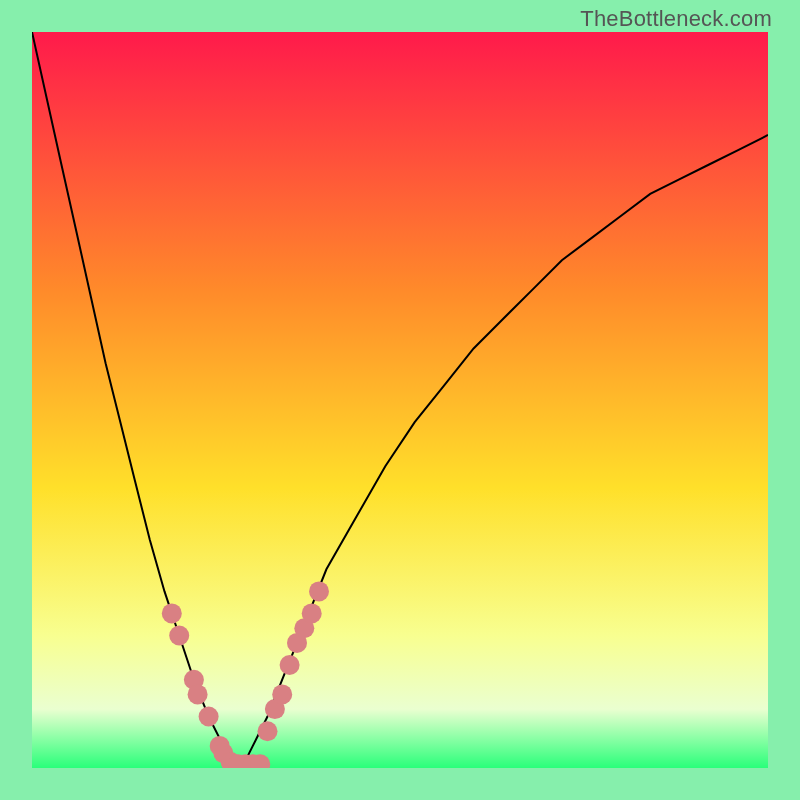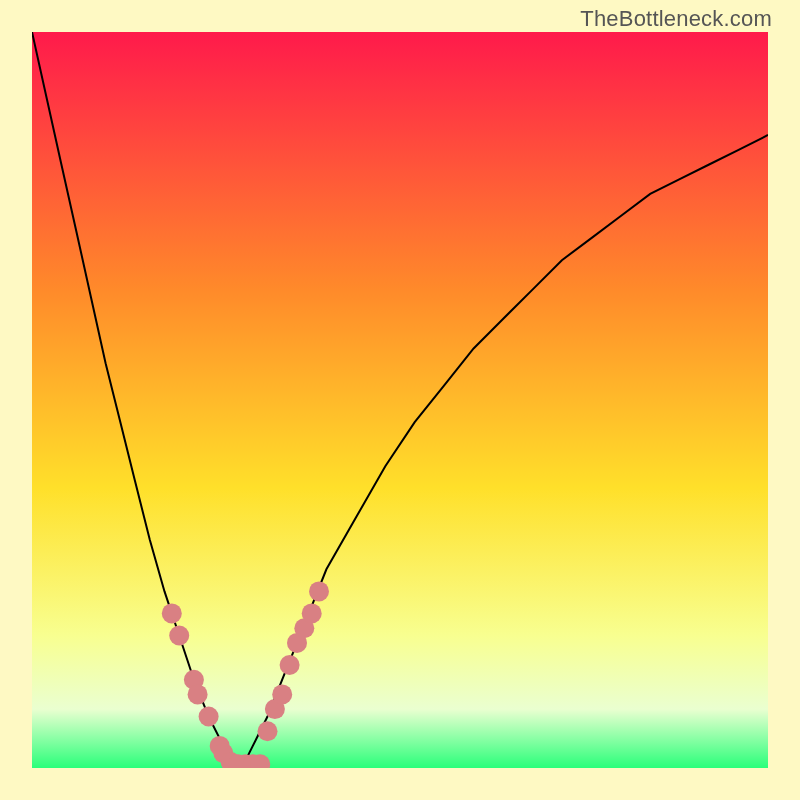--- a/index.html
+++ b/index.html
@@ -8,21 +8,21 @@
     width: 800px;
     height: 800px;
     background: #000;
     overflow: hidden;
     font-family: Arial, Helvetica, sans-serif;
   }
   .frame {
     position: absolute;
     top: 0; left: 0;
     width: 800px; height: 800px;
-    background: #fef9c3;
+    background: #86efac;
     text-align: center;
   }
   .plot {
     position: absolute;
     top: 32px;
     left: 32px;
     width: 736px;
     height: 736px;
     overflow: hidden;
   }

